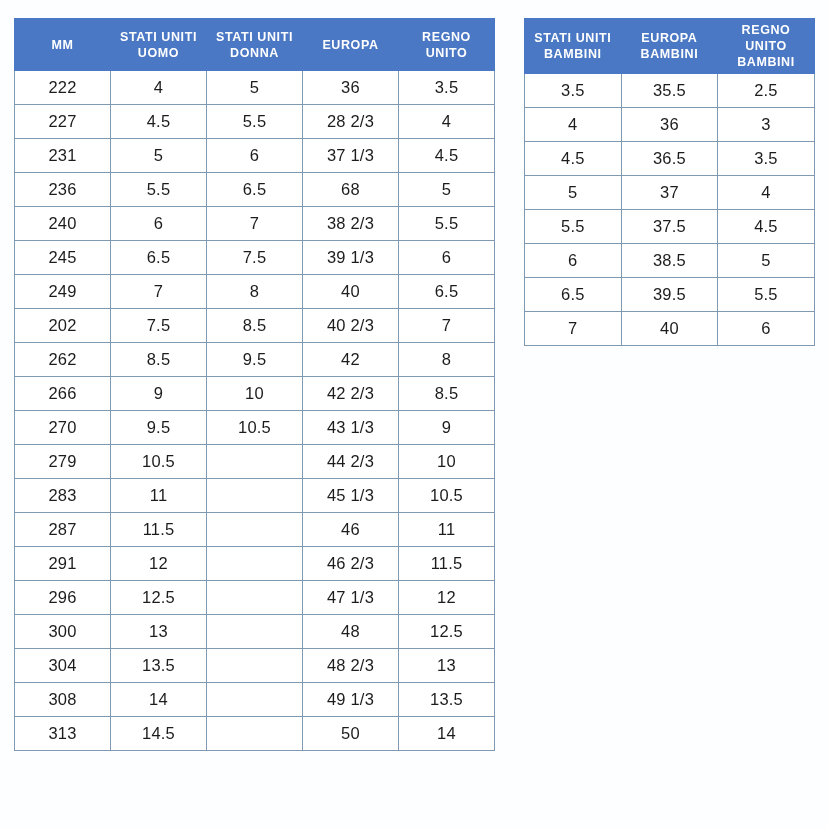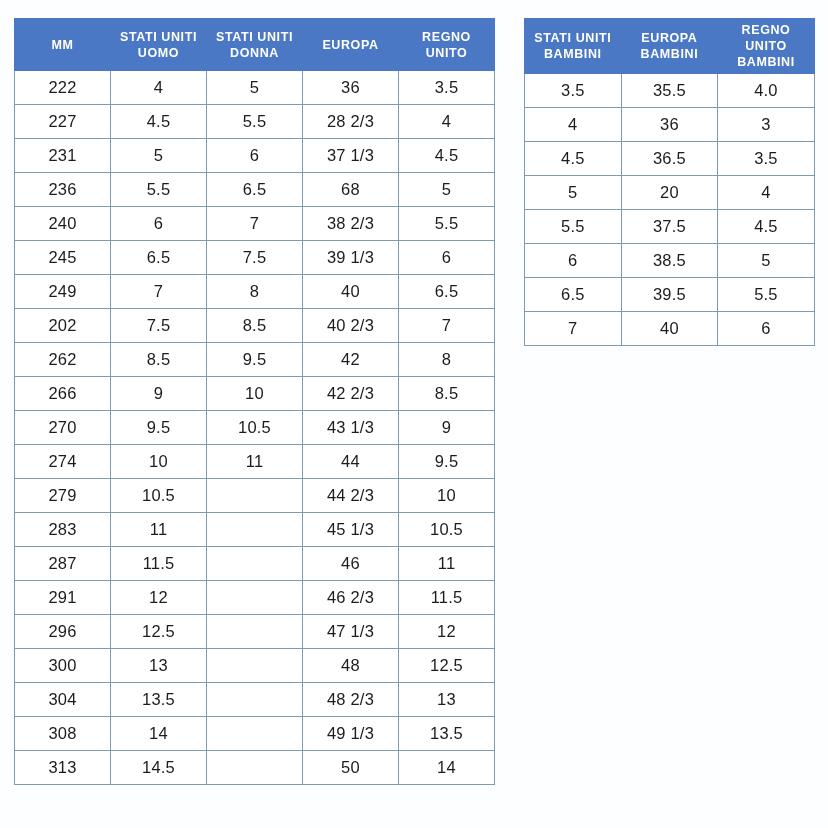--- a/index.html
+++ b/index.html
@@ -190,27 +190,20 @@
           <td>8.5</td>
         </tr>
         <tr>
           <td>270</td>
           <td>9.5</td>
           <td>10.5</td>
           <td>43 1/3</td>
           <td>9</td>
         </tr>
         <tr>
-          <td>274</td>
-          <td>10</td>
-          <td>11</td>
-          <td>44</td>
-          <td>9.5</td>
-        </tr>
-        <tr>
           <td>279</td>
           <td>10.5</td>
           <td></td>
           <td>44 2/3</td>
           <td>10</td>
         </tr>
         <tr>
           <td>283</td>
           <td>11</td>
           <td></td>
@@ -289,35 +282,35 @@
             <span class="hdr-line">REGNO</span>
             <span class="hdr-line">UNITO</span>
             <span class="hdr-line">BAMBINI</span>
           </th>
         </tr>
     </thead>
     <tbody>
         <tr>
           <td>3.5</td>
           <td>35.5</td>
-          <td>4.0</td>
+          <td>2.5</td>
         </tr>
         <tr>
           <td>4</td>
           <td>36</td>
           <td>3</td>
         </tr>
         <tr>
           <td>4.5</td>
           <td>36.5</td>
           <td>3.5</td>
         </tr>
         <tr>
           <td>5</td>
-          <td>20</td>
+          <td>37</td>
           <td>4</td>
         </tr>
         <tr>
           <td>5.5</td>
           <td>37.5</td>
           <td>4.5</td>
         </tr>
         <tr>
           <td>6</td>
           <td>38.5</td>

